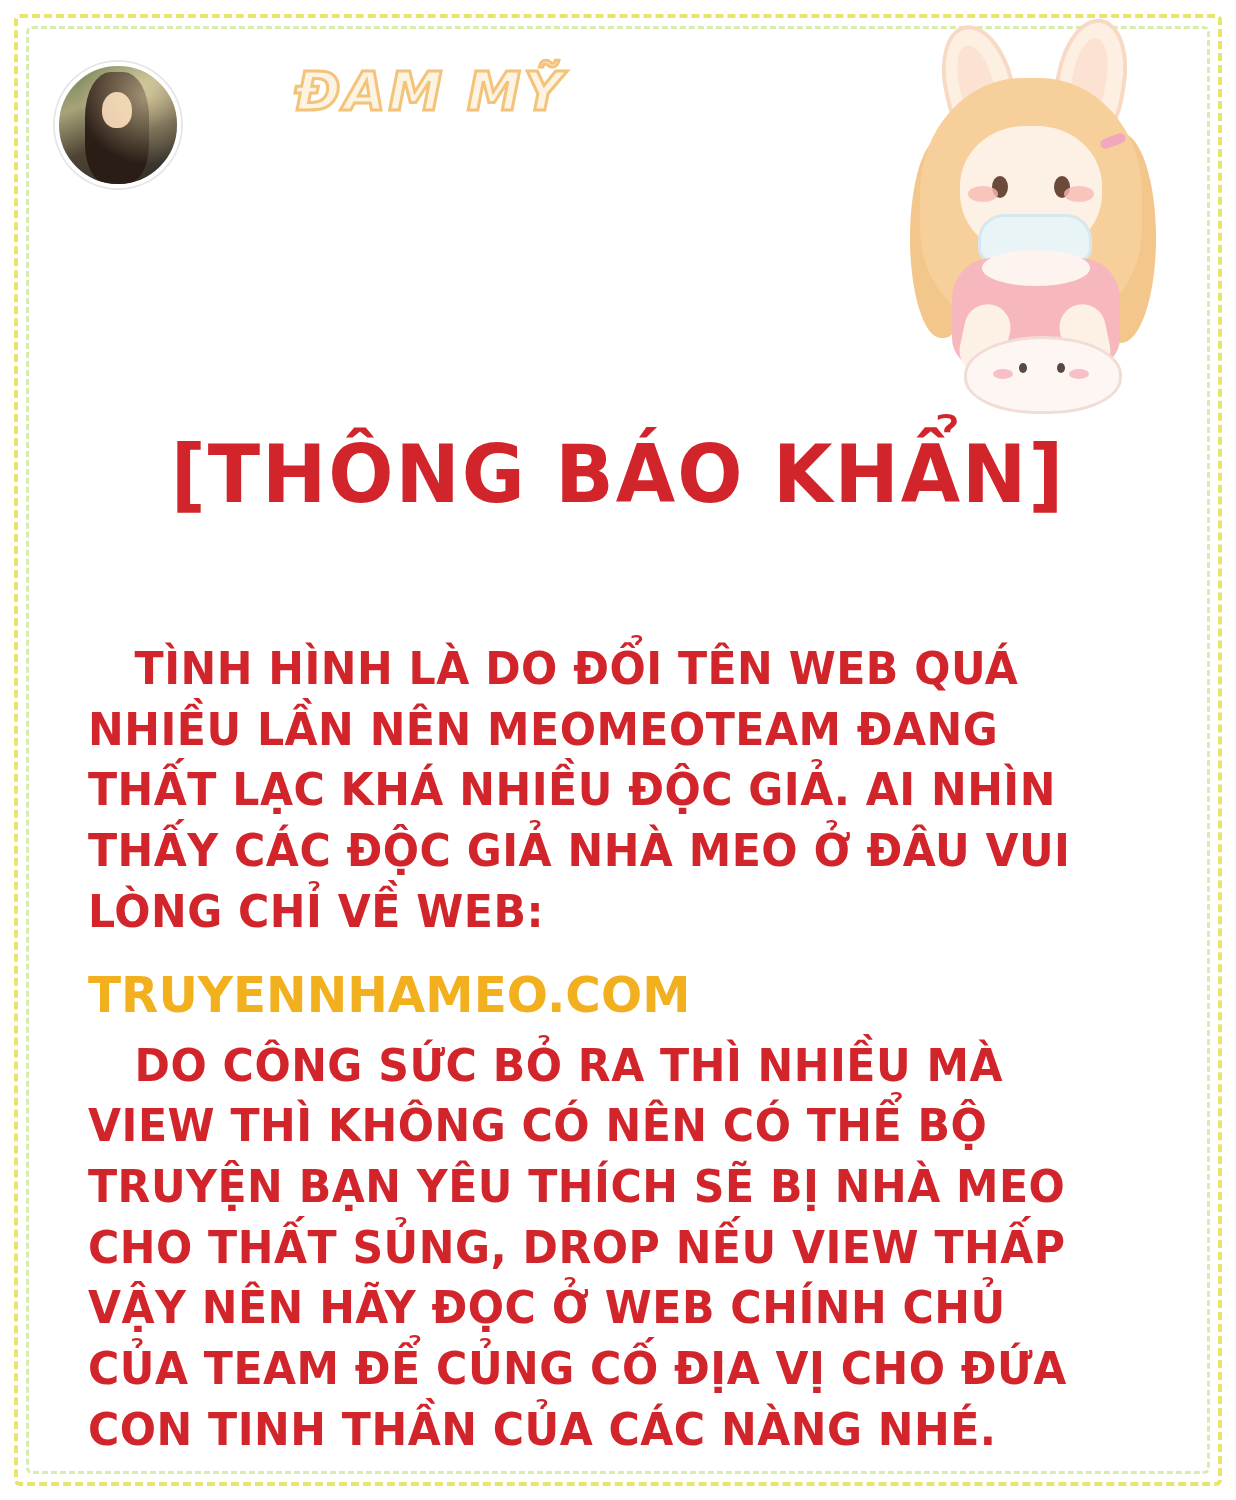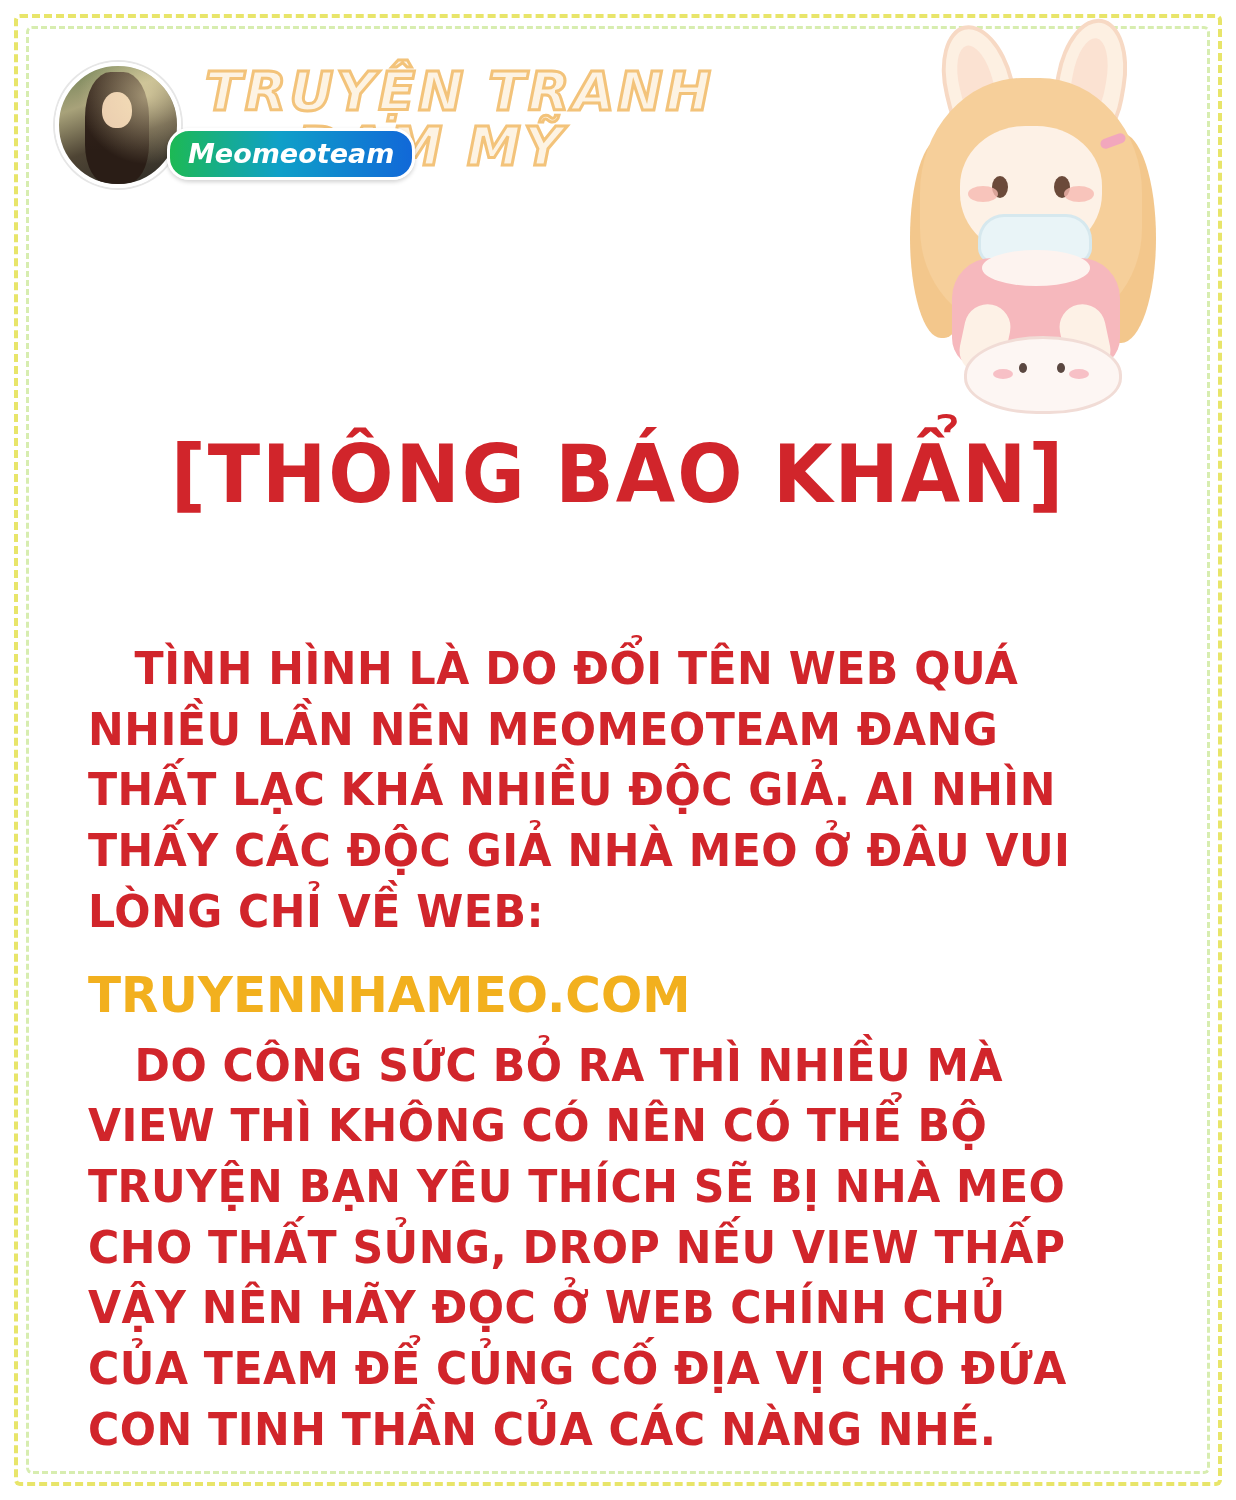--- a/index.html
+++ b/index.html
@@ -315,25 +315,23 @@
 
   <div class="header">
 
     <div class="avatar">
       <div class="hair"></div>
       <div class="face"></div>
       <div class="glow"></div>
     </div>
 
     <div class="wordmark">
-      <div class="line1">TRUYỆN TRANH</div>
       <div class="line2">ĐAM MỸ</div>
     </div>
 
-    <div class="badge">Meomeoteam</div>
   </div>
 
   <div class="mascot">
     <div class="m-ear left">
         <div class="inner"></div>
       </div>
     <div class="m-ear right">
         <div class="inner"></div>
       </div>
     <div class="m-hair-side-l"></div>

